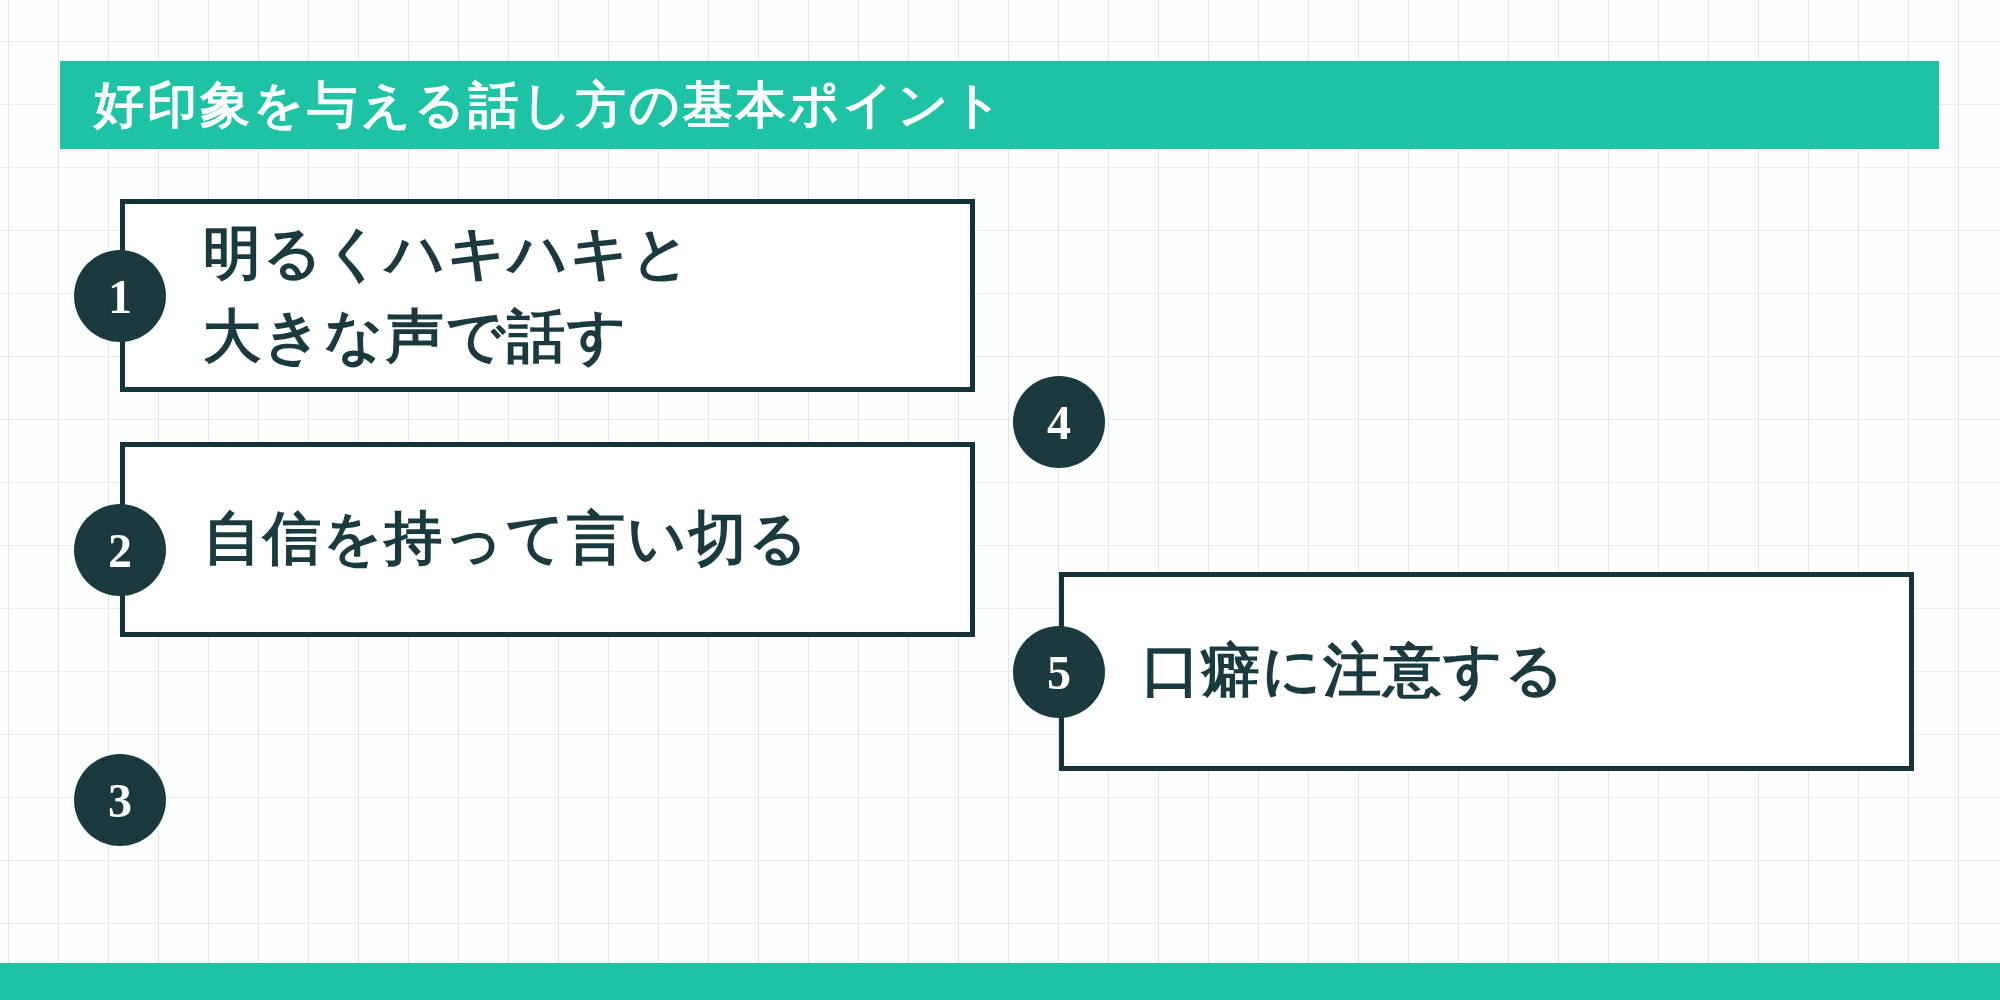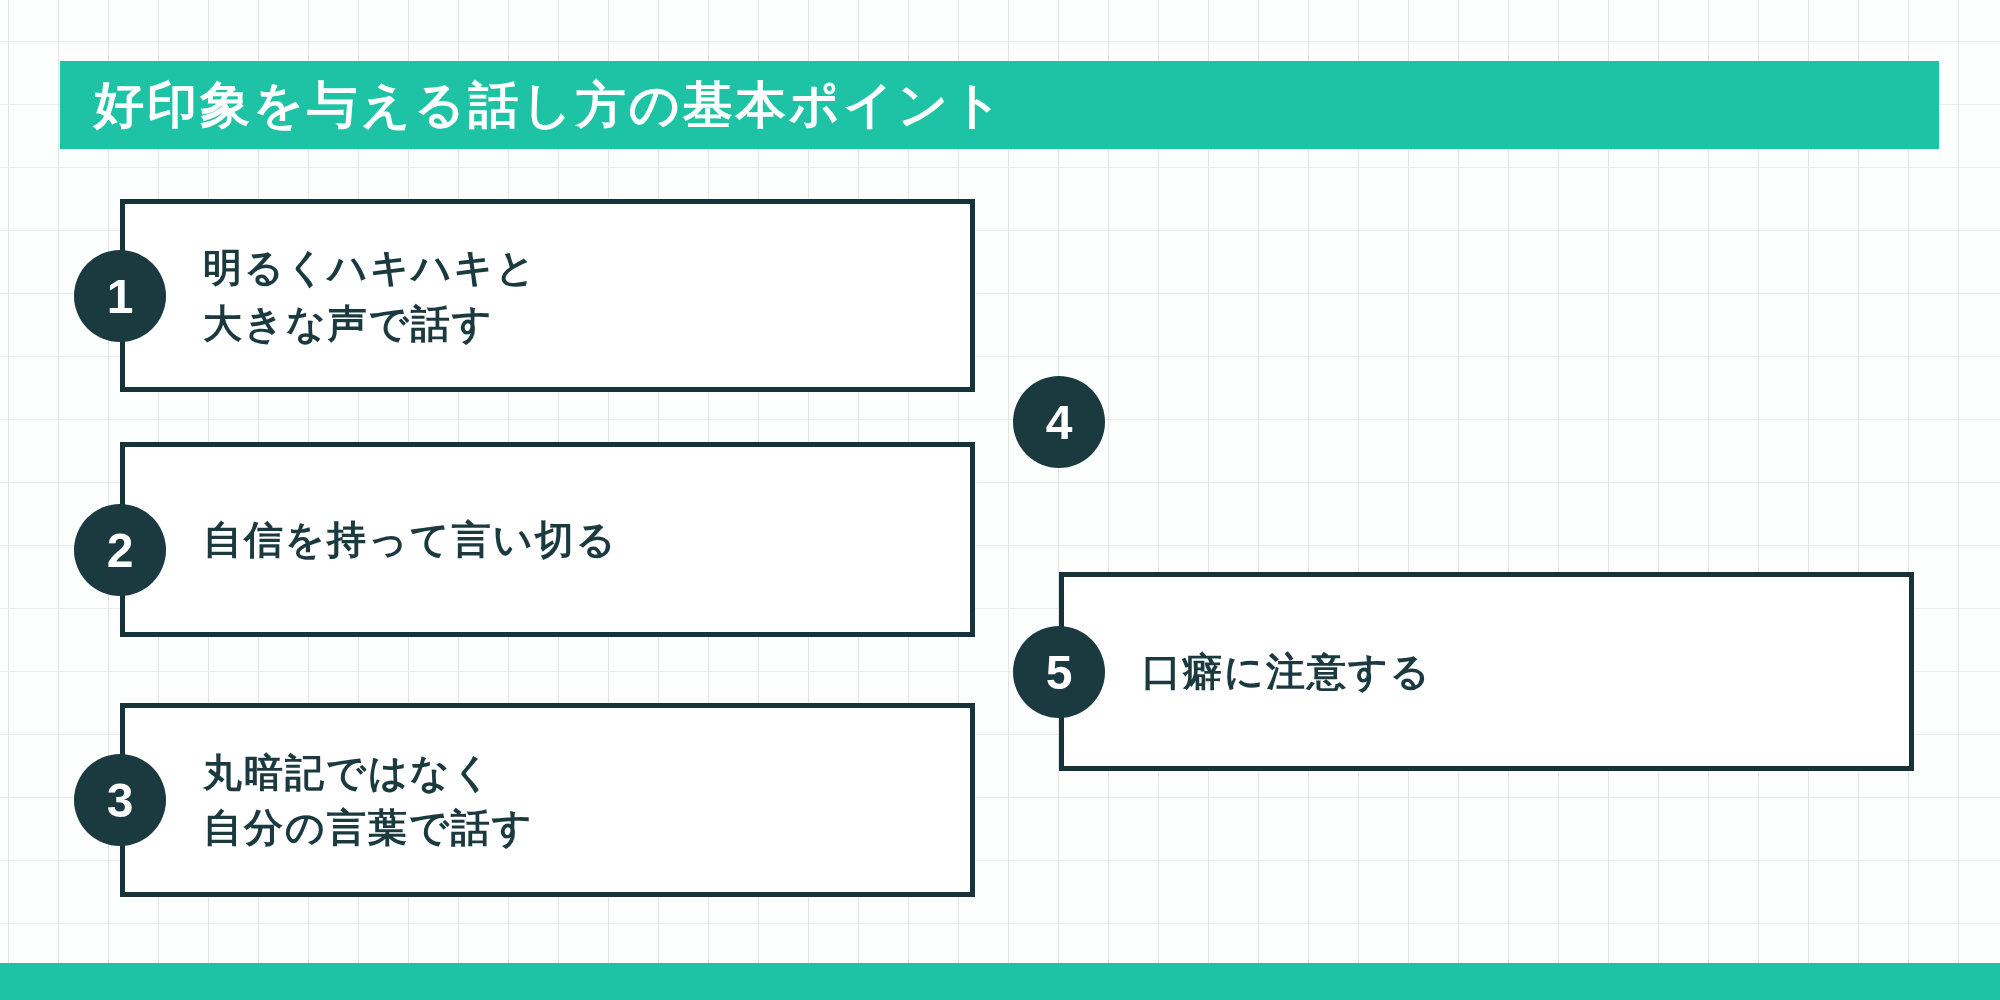--- a/index.html
+++ b/index.html
@@ -6,21 +6,21 @@
   .canvas{
     position:relative;
     width:2000px;height:1000px;
     overflow:hidden;
     background-color:#fdfefe;
     background-image:
       linear-gradient(to right,#e1e5e5 1px,transparent 1px),
       linear-gradient(to bottom,#eaeded 1px,transparent 1px);
     background-size:50px 63px;
     background-position:8px -22px;
-    font-family:Liberation Sans, sans-serif;
+    font-family:Liberation Serif, serif;
     font-weight:bold;
     color:#1b3a40;
   }
 
   
   .header{
     position:absolute;left:60px;top:61px;width:1879px;height:88px;
     background:#1dc3a4;
     display:flex;align-items:center;
     padding-left:34px;box-sizing:border-box;
@@ -39,21 +39,21 @@
   
   .box{
     position:absolute;
     background:#ffffff;
     border:5px solid #17333a;
     box-sizing:border-box;
     display:flex;align-items:center;
   }
   .box .text{
     padding-left:78px;
-    font-size:39px;
+    font-size:58px;
     line-height:1.42;
     letter-spacing:2px;
     white-space:pre-line;
   }
   .b1{left:120px;top:199px;width:855px;height:193px;}
   .b2{left:120px;top:442px;width:855px;height:195px;}
   .b3{left:120px;top:703px;width:855px;height:194px;}
   .b4{left:1059px;top:324px;width:855px;height:196px;}
   .b5{left:1059px;top:572px;width:855px;height:199px;}
 
@@ -79,24 +79,20 @@
     <span class="header-title">好印象を与える話し方の基本ポイント</span>
   </div>
 
   <div class="box b1">
     <span class="text">明るくハキハキと
 大きな声で話す</span>
   </div>
   <div class="box b2">
     <span class="text">自信を持って言い切る</span>
   </div>
-  <div class="box b3">
-    <span class="text">丸暗記ではなく
-自分の言葉で話す</span>
-  </div>
   <div class="box b5">
     <span class="text">口癖に注意する</span>
   </div>
 
   <div class="badge g1">1</div>
   <div class="badge g2">2</div>
   <div class="badge g3">3</div>
   <div class="badge g4">4</div>
   <div class="badge g5">5</div>
 

